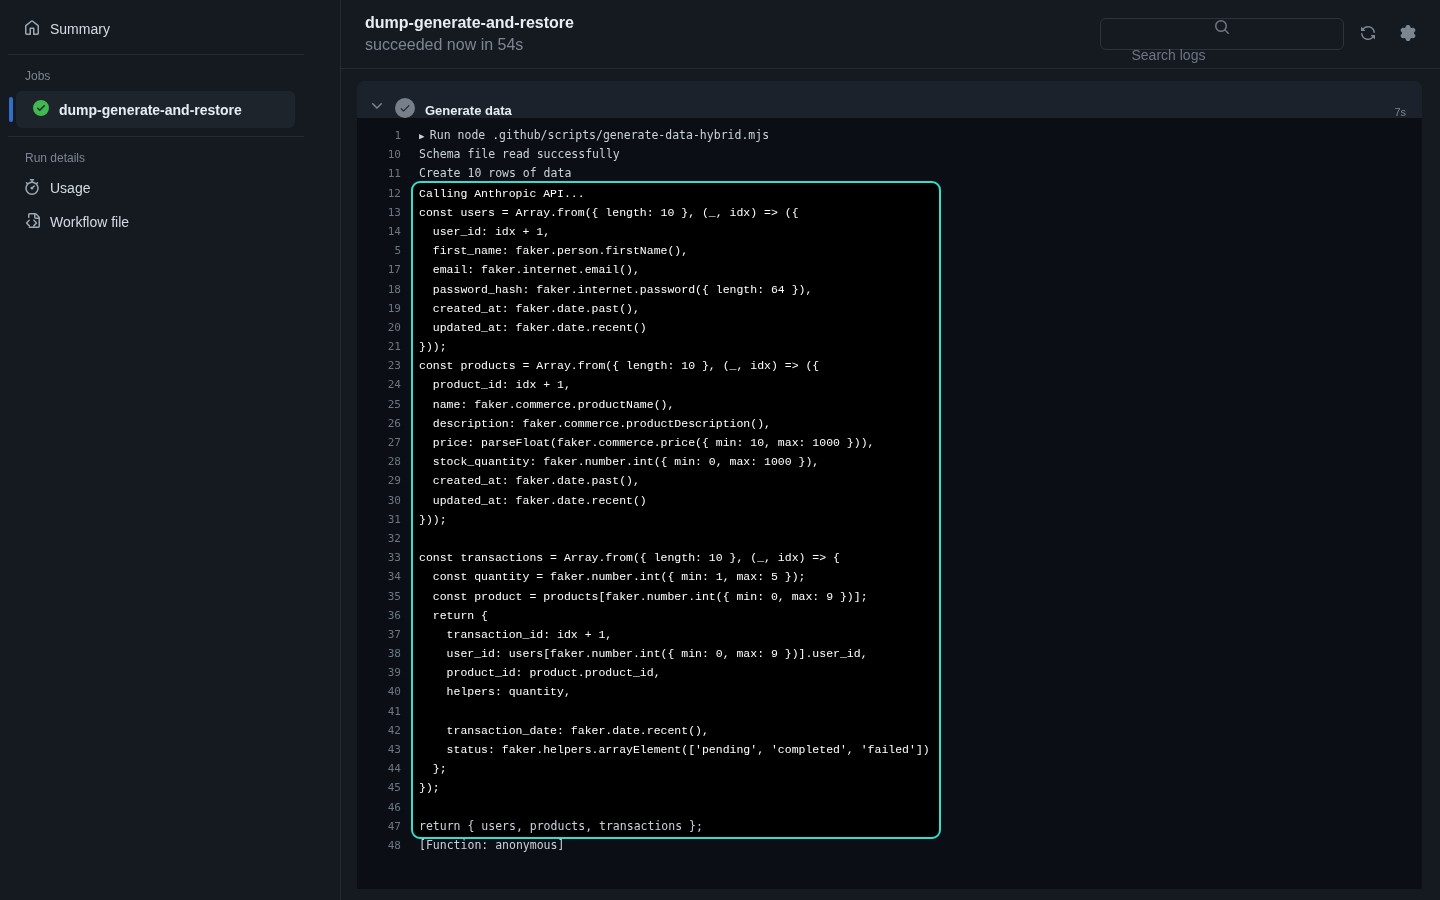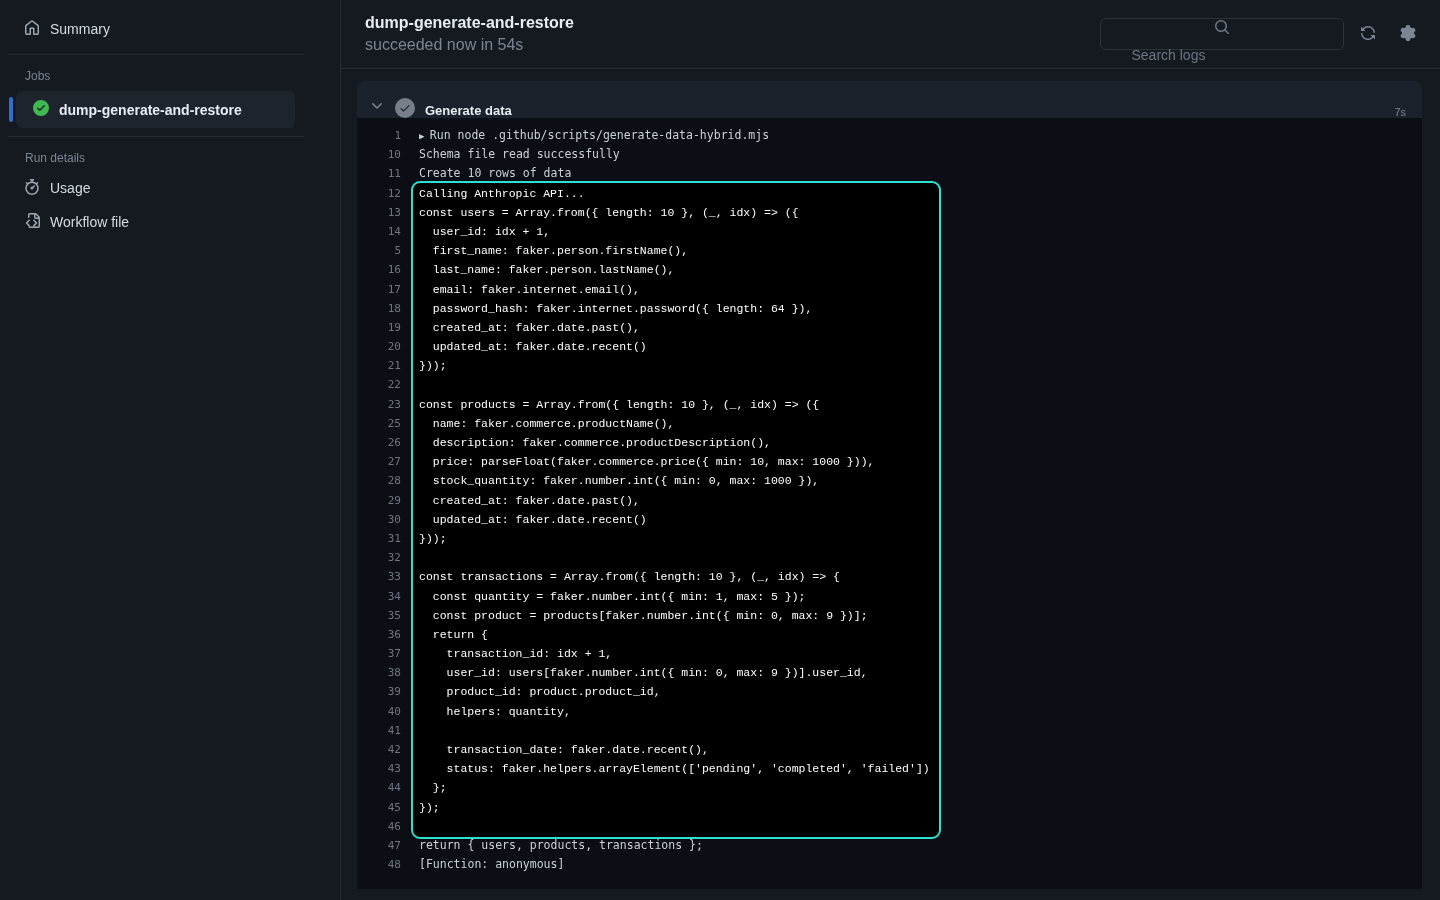--- a/index.html
+++ b/index.html
@@ -248,24 +248,20 @@
   <div class="log-line">
     <span class="ln">14</span>
     <span class="lt hl">  user_id: idx + 1,</span>
   </div>
 
   <div class="log-line">
     <span class="ln">5</span>
     <span class="lt hl">  first_name: faker.person.firstName(),</span>
   </div>
 
-  <div class="log-line">
-    <span class="ln">16</span>
-    <span class="lt hl">  last_name: faker.person.lastName(),</span>
-  </div>
 
   <div class="log-line">
     <span class="ln">17</span>
     <span class="lt hl">  email: faker.internet.email(),</span>
   </div>
 
   <div class="log-line">
     <span class="ln">18</span>
     <span class="lt hl">  password_hash: faker.internet.password({ length: 64 }),</span>
   </div>
@@ -278,30 +274,30 @@
   <div class="log-line">
     <span class="ln">20</span>
     <span class="lt hl">  updated_at: faker.date.recent()</span>
   </div>
 
   <div class="log-line">
     <span class="ln">21</span>
     <span class="lt hl">}));</span>
   </div>
 
-  <div class="log-line">
-    <span class="ln">22</span>
-    <span class="lt hl"></span>
-  </div>
 
   <div class="log-line">
     <span class="ln">23</span>
     <span class="lt hl">const products = Array.from({ length: 10 }, (_, idx) =&gt; ({</span>
   </div>
 
+  <div class="log-line">
+    <span class="ln">24</span>
+    <span class="lt hl">  product_id: idx + 1,</span>
+  </div>
 
   <div class="log-line">
     <span class="ln">25</span>
     <span class="lt hl">  name: faker.commerce.productName(),</span>
   </div>
 
   <div class="log-line">
     <span class="ln">26</span>
     <span class="lt hl">  description: faker.commerce.productDescription(),</span>
   </div>

